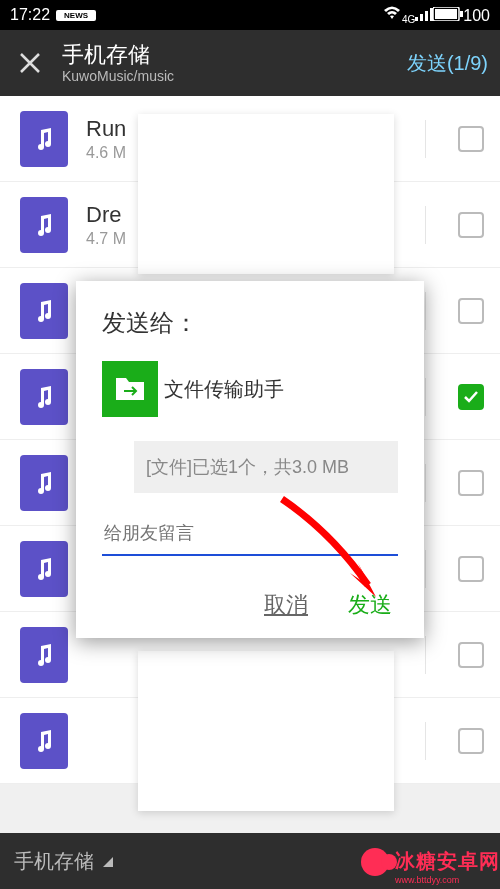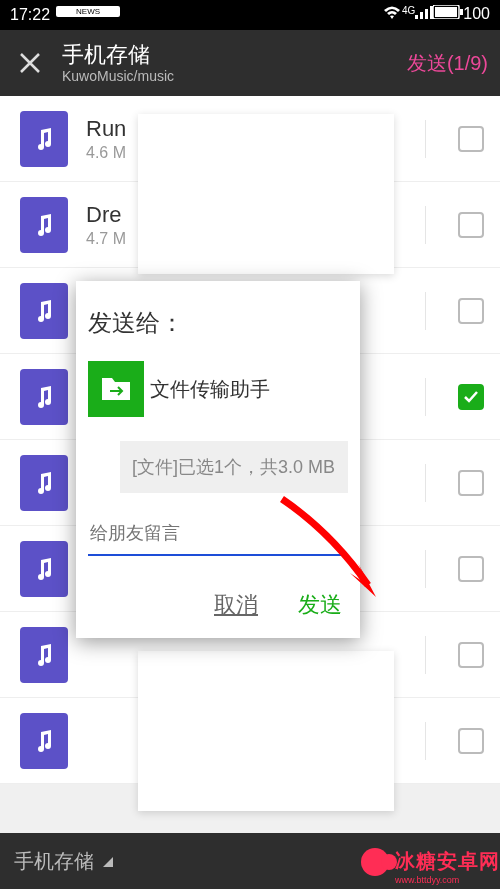--- a/index.html
+++ b/index.html
@@ -1,51 +1,51 @@
 <!DOCTYPE html>
 <html><head>
 <meta charset="utf-8">
 <style>
   * { margin: 0; padding: 0; box-sizing: border-box; font-family: -apple-system, "PingFang SC", "Microsoft YaHei", sans-serif; }
   body { background: #f0f0f0; width: 500px; height: 889px; overflow: hidden; position: relative; }
 
   
   .status-bar { background: #000; color: #fff; height: 30px; display: flex; align-items: center; justify-content: space-between; padding: 0 10px; font-size: 16px; font-weight: 500; }
-  .status-left { display: flex; align-items: flex-start; gap: 6px; }
-  .status-right { display: flex; align-items: flex-start; }
-  .news-icon { display:inline-block; background:#fff; color:#000; font-size:8px; padding:1px 20px; border-radius:2px; font-weight:normal; }
+  .status-left { display: flex; align-items: center; gap: 6px; }
+  .status-right { display: flex; align-items: flex-end; }
+  .news-icon { display:inline-block; background:#fff; color:#000; font-size:8px; padding:1px 8px; border-radius:2px; font-weight:bold; }
 
   
   .header { background: #2e2e2e; color: #fff; height: 66px; display: flex; align-items: center; padding: 0 12px; }
   .close-btn { width: 36px; height: 36px; display: flex; align-items: center; justify-content: center; margin-right: 14px; }
   .header-titles { flex: 1; }
   .header-title { font-size: 22px; color: #fff; line-height: 1.2; }
   .header-sub { font-size: 14px; color: #bbb; }
-  .header-action { color: #ec4899; font-size: 20px; margin-left: 32px; }
+  .header-action { color: #7dd3fc; font-size: 20px; margin-left: 32px; }
 
   
   .file-list { background: #fff; }
   .file-row { display: flex; align-items: center; height: 86px; padding: 0 16px 0 20px; border-bottom: 1px solid #eee; gap: 18px; }
   .file-icon { width: 48px; height: 56px; background: #5C51C7; border-radius: 4px; display: flex; align-items: center; justify-content: center; color: #fff; }
   .file-info { flex: 1; }
   .file-name { font-size: 22px; color: #333; }
   .file-size { font-size: 16px; color: #999; margin-top: 2px; }
   .file-divider { width: 1px; height: 38px; background: #e5e5e5; margin: 0 14px; }
   .checkbox { width: 26px; height: 26px; border: 2px solid #bbb; border-radius: 4px; display: flex; align-items: center; justify-content: center; }
   .checkbox.checked { background: #1aad19; border-color: #1aad19; color: #fff; }
 
   
   .bottom-bar { position: absolute; bottom: 0; left: 0; width: 500px; height: 56px; background: #2e2e2e; color: #bbb; display: flex; align-items: center; padding: 0 14px; font-size: 20px; gap: 8px; }
   .bottom-bar .tri { display:inline-block; }
 
   
   .white-box { position: absolute; background: #fff; box-shadow: 0 2px 8px rgba(0,0,0,0.15); }
   .white-top { left: 138px; top: 114px; width: 256px; height: 160px; }
   .white-bot { left: 138px; top: 651px; width: 256px; height: 160px; }
-  .dialog { position: absolute; left: 76px; top: 281px; width: 284px; background: #fff; box-shadow: 0 4px 20px rgba(0,0,0,0.4); padding: 26px 12px 18px; }
+  .dialog { position: absolute; left: 76px; top: 281px; width: 348px; background: #fff; box-shadow: 0 4px 20px rgba(0,0,0,0.4); padding: 26px 26px 18px; }
   .dlg-title { font-size: 24px; color: #333; margin-bottom: 22px; }
   .recipient-row { display: flex; align-items: center; gap: 6px; margin-bottom: 24px; }
   .recipient-icon { width: 56px; height: 56px; background: #1aad19; display: flex; align-items: center; justify-content: center; }
   .recipient-name { font-size: 20px; color: #333; }
   .file-summary { background: #efefef; padding: 14px 12px; font-size: 18px; color: #888; margin-bottom: 22px; margin-left: 32px; }
   .message-input { width: 100%; border: none; border-bottom: 2px solid #1d4ed8; padding: 8px 2px 10px; font-size: 18px; color: #14532d; outline: none; margin-bottom: 34px; }
   .dlg-buttons { display: flex; justify-content: flex-end; gap: 40px; padding-right: 6px; }
   .dlg-btn { font-size: 22px; background: none; border: none; cursor: pointer; }
   .btn-cancel { color: #666; text-decoration: underline; }
   .btn-send { color: #1aad19; }

